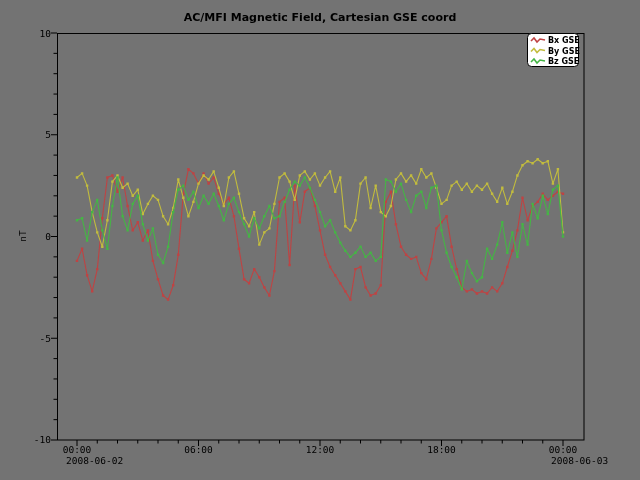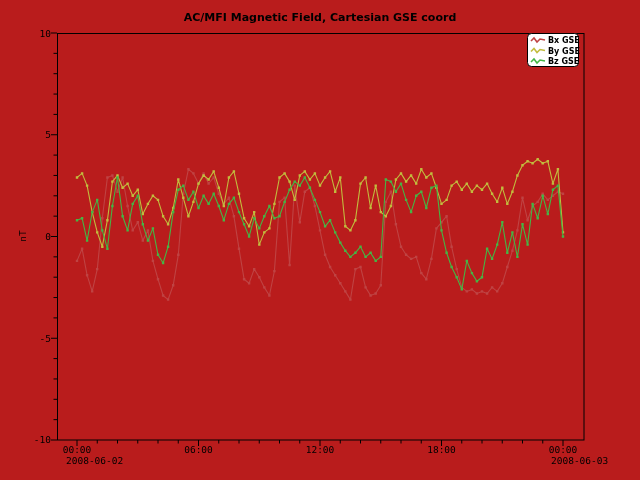--- a/index.html
+++ b/index.html
@@ -1,19 +1,19 @@
 <!DOCTYPE html>
 <html><head>
 <meta charset="utf-8">
 <style>
   html,body{margin:0;padding:0;background:#ffffff;}
   .figure{
     position:relative;
     width:640px;height:480px;
-    background:#b91c1c;
+    background:#737373;
     font-family:"DejaVu Sans", sans-serif;
     overflow:hidden;
   }
   svg text{
     font-family:"DejaVu Sans Mono", monospace;
     fill:#000000;
   }
   svg text.title{
     font-family:"DejaVu Sans", sans-serif;
     font-size:11px;

